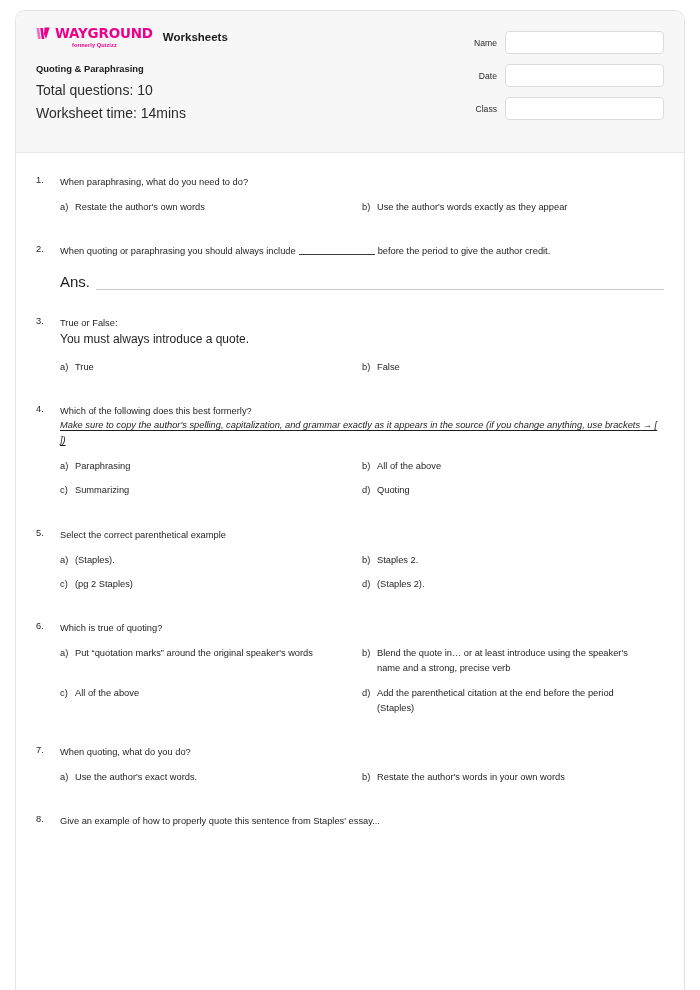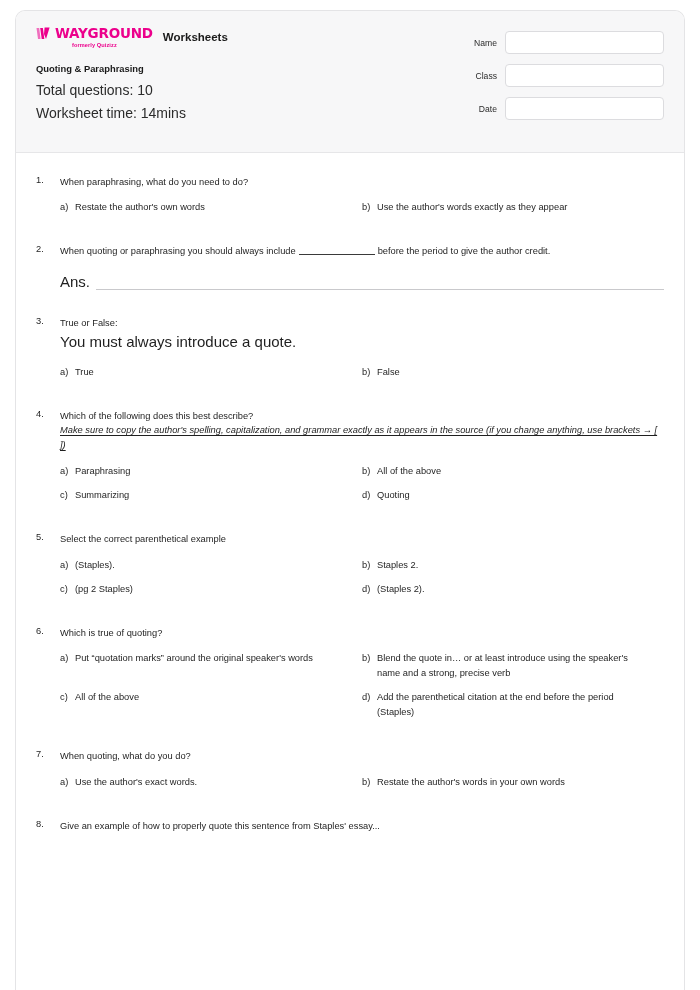--- a/index.html
+++ b/index.html
@@ -149,21 +149,21 @@
     line-height: 1.55;
   }
   .q-text .blank {
     display: inline-block;
     border-bottom: 1px solid #3a3a3a;
     width: 76px;
     vertical-align: -1px;
     margin: 0 3px;
   }
   .q-sub {
-    font-size: 15px;
+    font-size: 12px;
     color: #1f1f1f;
     line-height: 1.55;
   }
   .q-quote {
     font-size: 9.3px;
     color: #1f1f1f;
     line-height: 1.62;
     font-style: italic;
     text-decoration: underline;
     text-underline-offset: 2px;
@@ -237,25 +237,25 @@
         <div class="meta-line">Total questions: 10</div>
         <div class="meta-line">Worksheet time: 14mins</div>
       </div>
 
       <div class="fields">
         <div class="field-row">
           <div class="field-label">Name</div>
           <input class="field-input" type="text" placeholder="" style="">
         </div>
         <div class="field-row">
+          <div class="field-label">Date</div>
+          <input class="field-input" type="text" placeholder="" style="">
+        </div>
+        <div class="field-row">
           <div class="field-label">Class</div>
-          <input class="field-input" type="text" placeholder="" style="">
-        </div>
-        <div class="field-row">
-          <div class="field-label">Date</div>
           <input class="field-input" type="text" placeholder="" style="">
         </div>
       </div>
     </div>
 
     <div class="body">
 
       <div class="q">
         <div class="q-num">1.</div>
         <div class="q-body">
@@ -304,21 +304,21 @@
             </div>
           </div>
         </div>
       </div>
 
       <div class="spacer-18"></div>
 
       <div class="q">
         <div class="q-num">4.</div>
         <div class="q-body">
-          <div class="q-text">Which of the following does this best describe?</div>
+          <div class="q-text">Which of the following does this best formerly?</div>
           <div class="q-quote">Make sure to copy the author's spelling, capitalization, and grammar exactly as it appears in the source (if you change anything, use brackets → [ ])</div>
           <div class="opts">
             <div class="opt">
               <span class="opt-letter">a)</span>
               <span class="opt-text">Paraphrasing</span>
             </div>
             <div class="opt">
               <span class="opt-letter">b)</span>
               <span class="opt-text">All of the above</span>
             </div>

